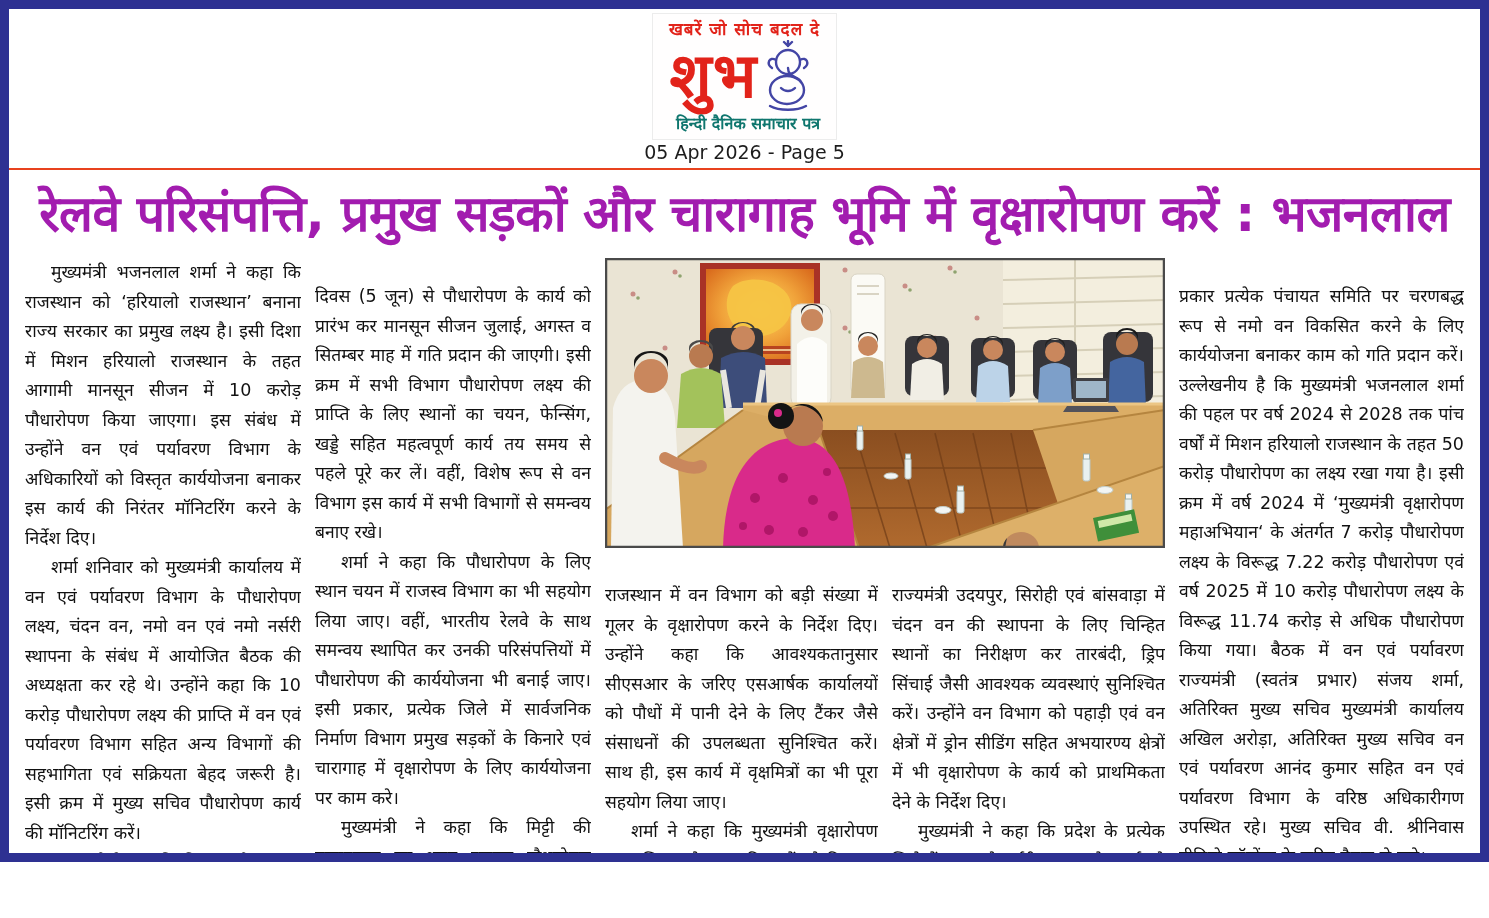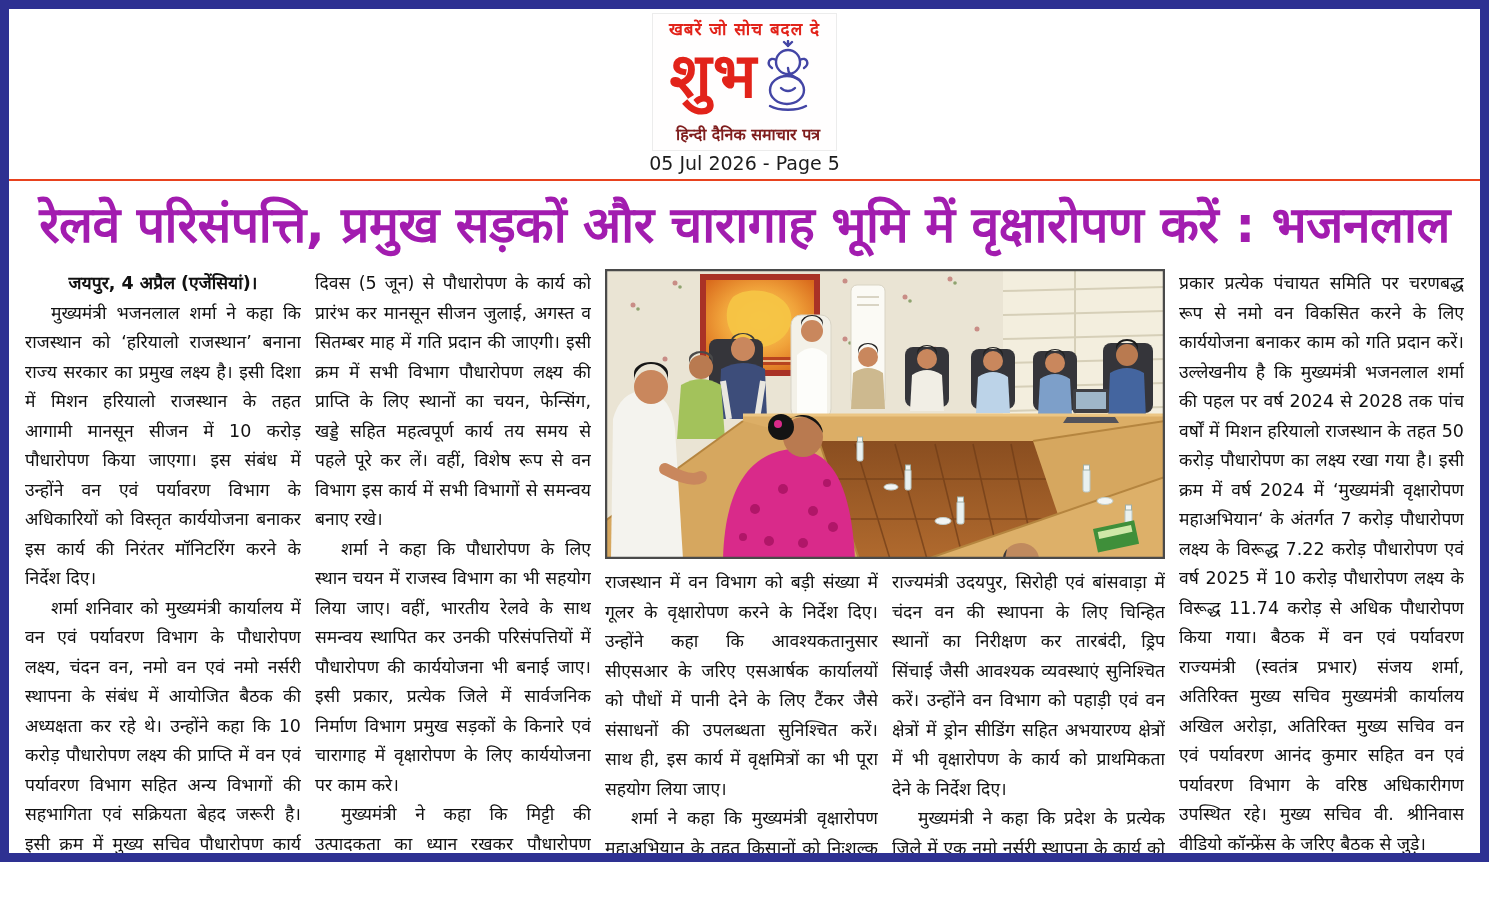--- a/index.html
+++ b/index.html
@@ -18,21 +18,21 @@
   .masthead { text-align: center; padding-top: 4px; }
   .logo-box {
     display: inline-block;
     padding: 3px 16px 5px 16px;
     border: 1px solid #ececec;
     background: #fffefe;
   }
   .tagline-top  { color: #e2231a; font-weight: bold; font-size: 17px; text-align: right; letter-spacing: 1px; }
   .logo-row { display: flex; align-items: center; justify-content: center; }
   .logo-word { color: #e2231a; font-size: 62px; font-weight: 800; line-height: 1.05; letter-spacing: 1px; }
-  .tagline-bottom { color: #7f1d1d; font-weight: bold; font-size: 16px; text-align: right; margin-top: 11px; }
+  .tagline-bottom { color: #0f766e; font-weight: bold; font-size: 16px; text-align: right; }
   .ganesha { display: inline-flex; align-items: center; }
   .site-url  { font-size: 21px; color: #1c1c1c; margin-top: 3px; font-weight: 500; }
   .date-page { font-size: 19px; color: #1c1c1c; margin-top: 1px; }
   .red-rule { height: 2px; background: #e8421e; margin-top: 5px; }
 
   
   .headline {
     font-size: 50px; font-weight: 800; color: #a21caf;
     text-align: center; line-height: 1.2;
     margin: 14px 12px 12px 12px; letter-spacing: -0.5px;
@@ -42,21 +42,21 @@
   .body-grid {
     display: flex; gap: 14px;
     padding: 2px 16px 0 16px;
     height: 655px; overflow: hidden;
   }
   .col { text-align: justify; overflow: hidden; }
   .col p {
     font-size: 17.5px; line-height: 29.5px; color: #111;
     text-indent: 26px; margin: 0;
   }
-  .col p.cont { text-indent: 0; }
+  .col p.cont { text-indent: 0; margin-top: 24px; }
   .dateline { font-weight: bold; text-indent: 0 !important; text-align: center; }
   .c1, .c2 { flex: 0 0 276px; }
   .mid { flex: 0 0 560px; }
   .c5 { flex: 1 1 auto; }
   .photo { width: 560px; height: 290px; }
   .photo svg { display: block; width: 560px; height: 290px; }
   .mid-cols { display: flex; gap: 14px; margin-top: 9px; }
   .mid-cols .col { flex: 1 1 0; }
 </style>
 </head>
@@ -79,31 +79,30 @@
               <path d="M31 28 C31 38 42 36 44 42"></path>
               <ellipse cx="30" cy="50" rx="17" ry="14"></ellipse>
               <path d="M13 66 C22 71 40 71 49 66"></path>
               <path d="M24 48 C28 52 34 52 38 48"></path>
             </g>
           </svg>
         </span>
       </div>
       <div class="tagline-bottom">हिन्दी दैनिक समाचार पत्र</div>
     </div>
-    <div class="date-page">05 Jul 2026 - Page 5</div>
+    <div class="date-page">05 Apr 2026 - Page 5</div>
   </header>
 
   <div class="red-rule"></div>
 
   <h1 class="headline">रेलवे परिसंपत्ति, प्रमुख सड़कों और चारागाह भूमि में वृक्षारोपण करें : भजनलाल</h1>
 
   <div class="body-grid">
 
     <div class="col c1">
-      <p class="dateline">जयपुर, 4 अप्रैल (एजेंसियां)।</p>
       <p>मुख्यमंत्री भजनलाल शर्मा ने कहा कि राजस्थान को ‘हरियालो राजस्थान’ बनाना राज्य सरकार का प्रमुख लक्ष्य है। इसी दिशा में मिशन हरियालो राजस्थान के तहत आगामी मानसून सीजन में 10 करोड़ पौधारोपण किया जाएगा। इस संबंध में उन्होंने वन एवं पर्यावरण विभाग के अधिकारियों को विस्तृत कार्ययोजना बनाकर इस कार्य की निरंतर मॉनिटरिंग करने के निर्देश दिए।</p>
       <p>शर्मा शनिवार को मुख्यमंत्री कार्यालय में वन एवं पर्यावरण विभाग के पौधारोपण लक्ष्य, चंदन वन, नमो वन एवं नमो नर्सरी स्थापना के संबंध में आयोजित बैठक की अध्यक्षता कर रहे थे। उन्होंने कहा कि 10 करोड़ पौधारोपण लक्ष्य की प्राप्ति में वन एवं पर्यावरण विभाग सहित अन्य विभागों की सहभागिता एवं सक्रियता बेहद जरूरी है। इसी क्रम में मुख्य सचिव पौधारोपण कार्य की मॉनिटरिंग करें।</p>
       <p>मुख्यमंत्री ने कहा कि विश्व पर्यावरण</p>
     </div>
 
     <div class="col c2">
       <p class="cont">दिवस (5 जून) से पौधारोपण के कार्य को प्रारंभ कर मानसून सीजन जुलाई, अगस्त व सितम्बर माह में गति प्रदान की जाएगी। इसी क्रम में सभी विभाग पौधारोपण लक्ष्य की प्राप्ति के लिए स्थानों का चयन, फेन्सिंग, खड्डे सहित महत्वपूर्ण कार्य तय समय से पहले पूरे कर लें। वहीं, विशेष रूप से वन विभाग इस कार्य में सभी विभागों से समन्वय बनाए रखे।</p>
       <p>शर्मा ने कहा कि पौधारोपण के लिए स्थान चयन में राजस्व विभाग का भी सहयोग लिया जाए। वहीं, भारतीय रेलवे के साथ समन्वय स्थापित कर उनकी परिसंपत्तियों में पौधारोपण की कार्ययोजना भी बनाई जाए। इसी प्रकार, प्रत्येक जिले में सार्वजनिक निर्माण विभाग प्रमुख सड़कों के किनारे एवं चारागाह में वृक्षारोपण के लिए कार्ययोजना पर काम करे।</p>
       <p>मुख्यमंत्री ने कहा कि मिट्टी की उत्पादकता का ध्यान रखकर पौधारोपण किया जाए। उन्होंने मिशन हरियालो</p>
     </div>

